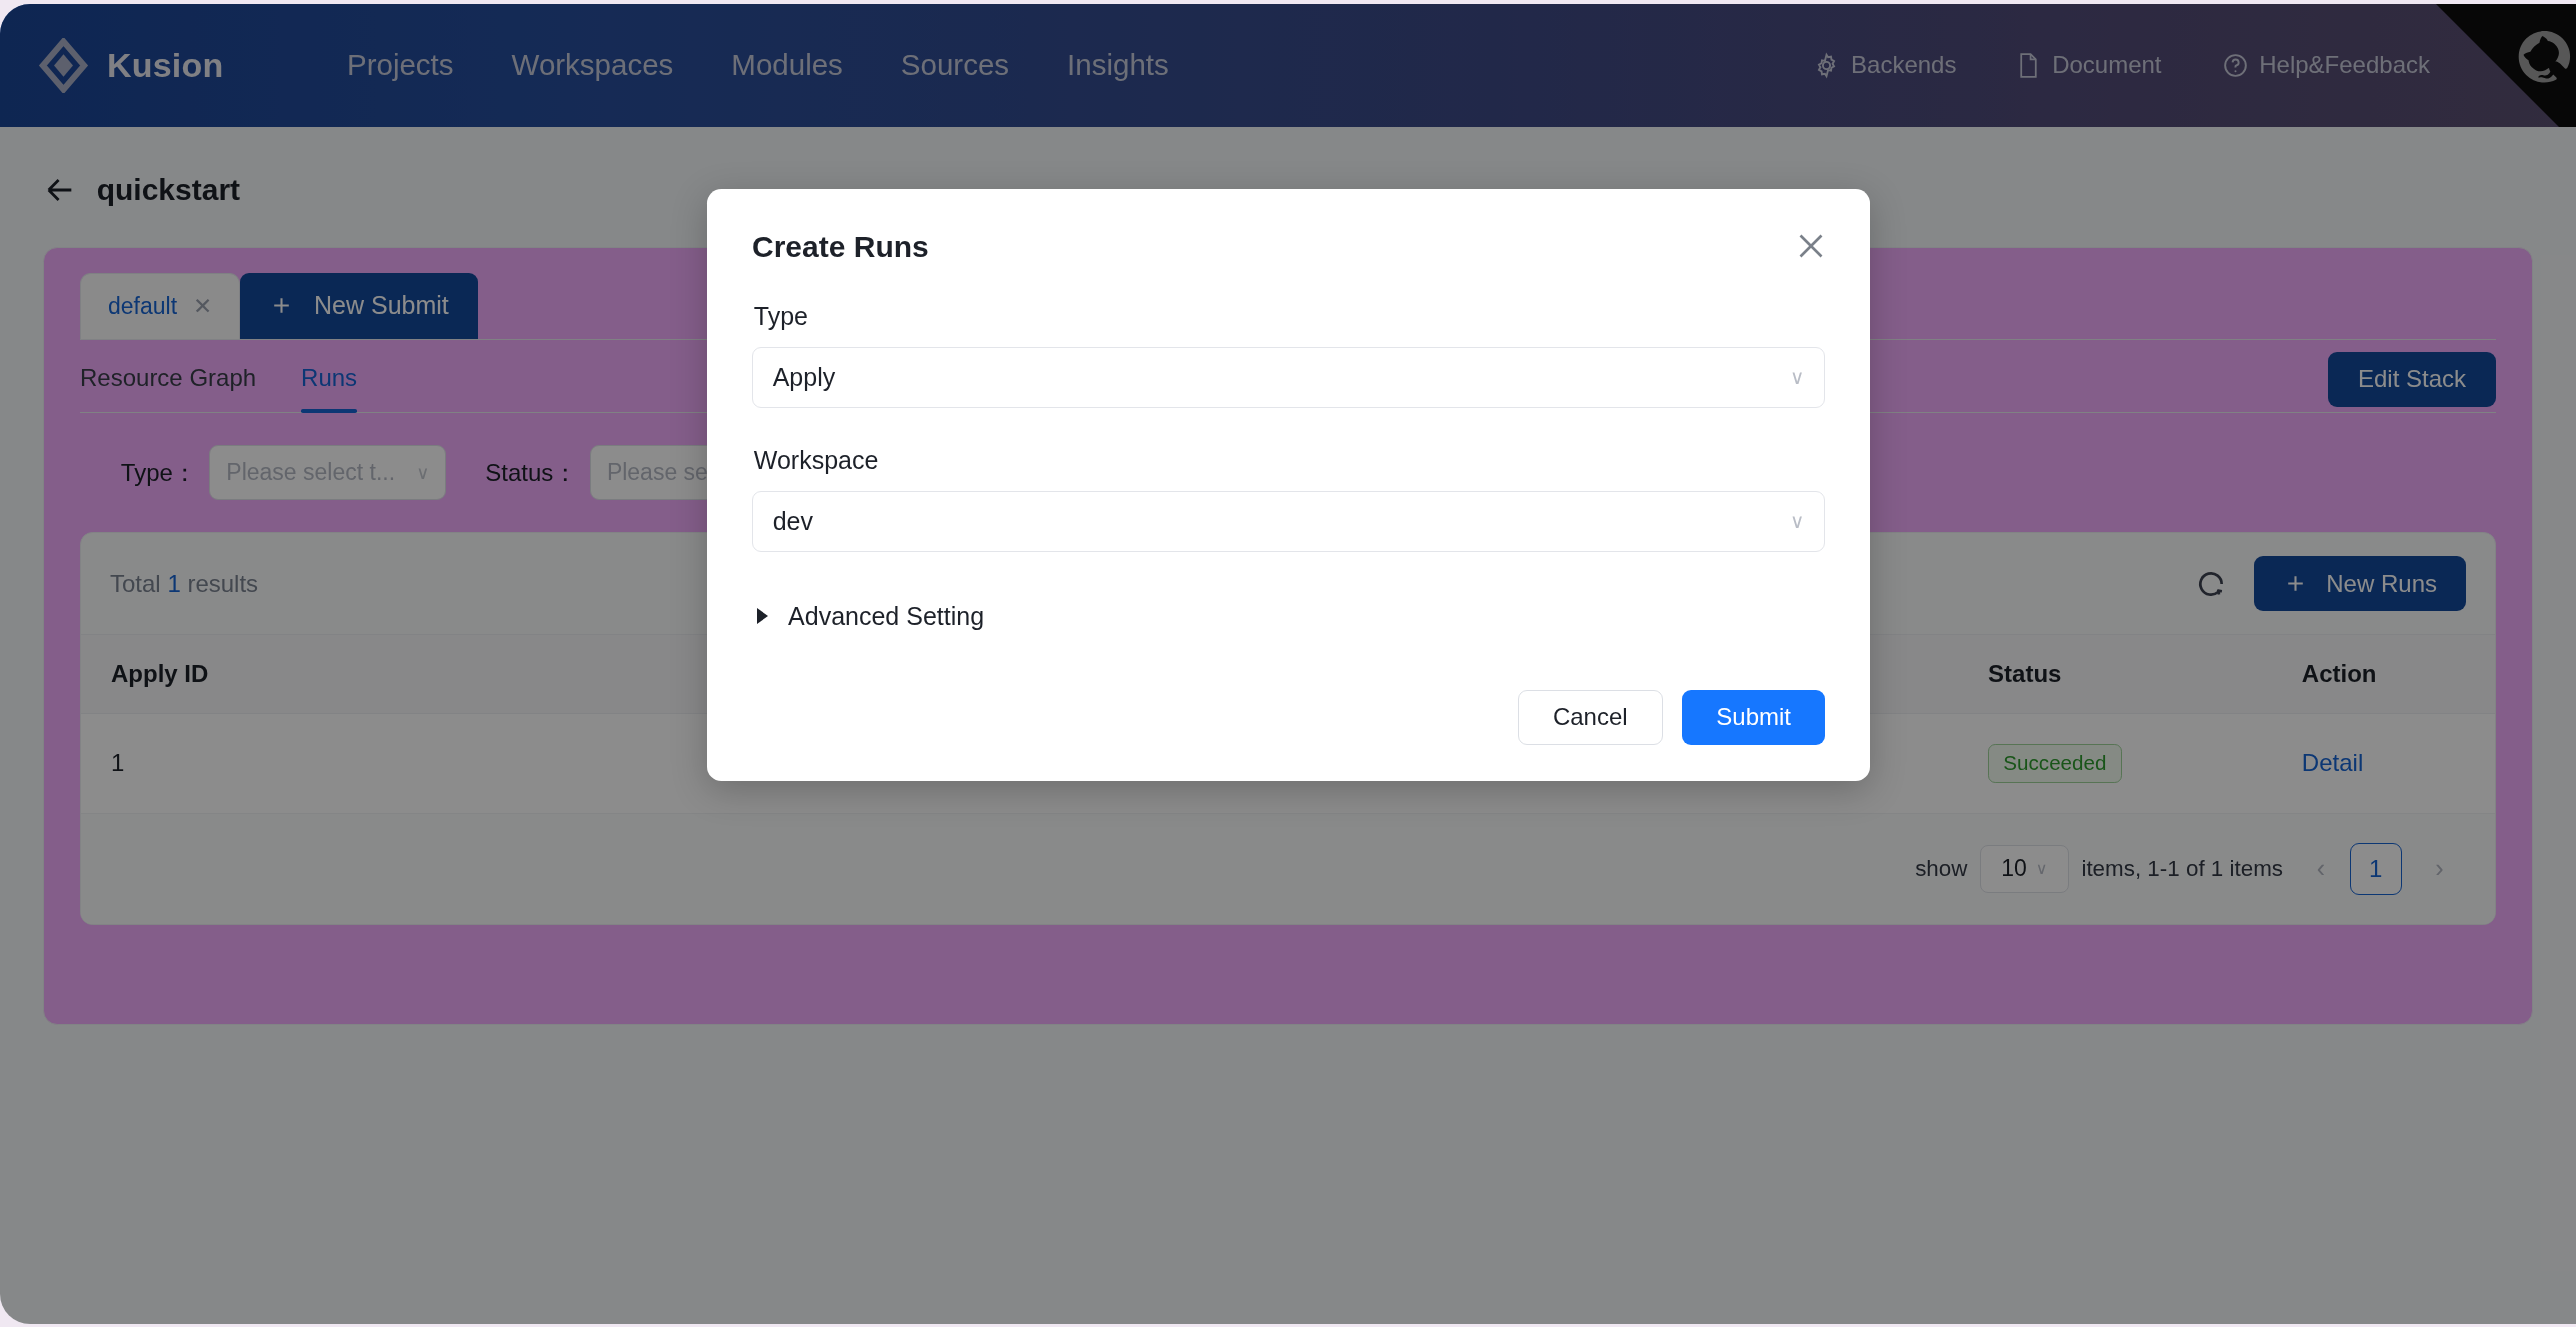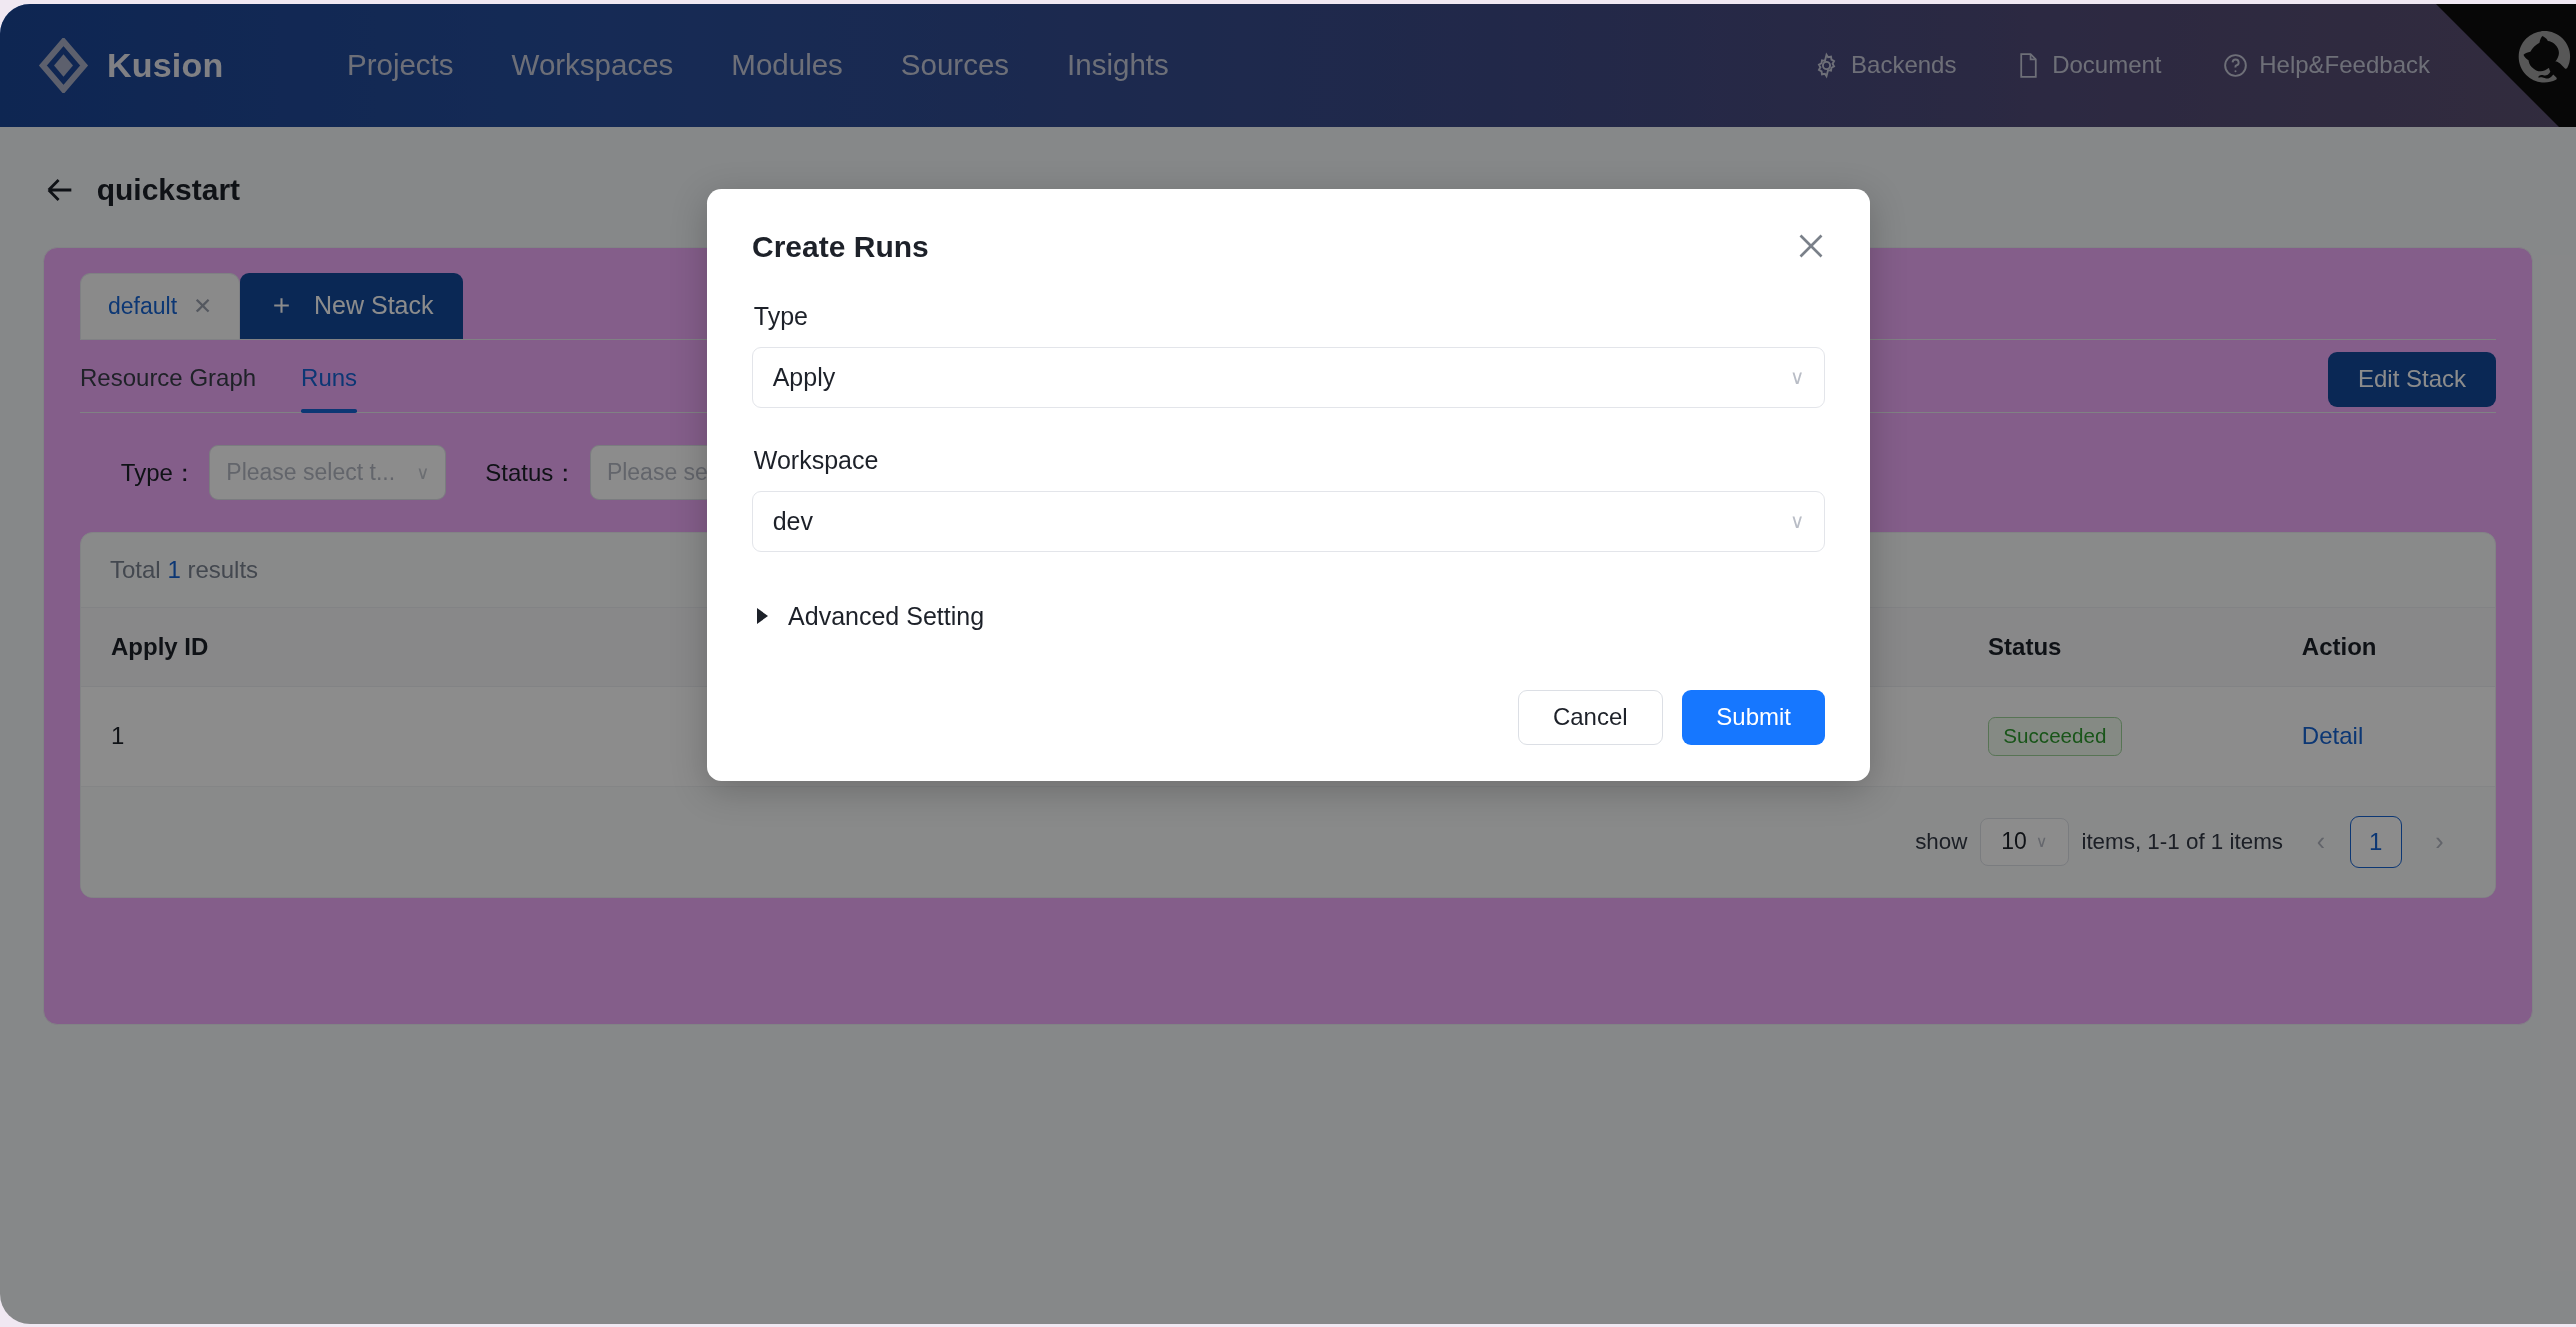--- a/index.html
+++ b/index.html
@@ -308,21 +308,21 @@
 
         <div class="stack-tabs">
           <div class="stack-tab">
             <span>default</span>
             <span class="tab-close">✕</span>
           </div>
           <button class="new-stack-btn">
             <svg width="25" height="25" viewBox="0 0 24 24" stroke="#ffffff" stroke-width="2">
               <path d="M12 5v14M5 12h14"></path>
             </svg>
-            <span>New Stack</span>
+            <span>New Submit</span>
           </button>
         </div>
         <div class="divider-line"></div>
 
         <div class="inner-row">
           <div class="inner-tabs">
             <span class="inner-tab">Resource Graph</span>
             <span class="inner-tab active">Runs</span>
           </div>
           <button class="edit-stack-btn">Edit Stack</button>
@@ -339,20 +339,32 @@
           <div class="filter-select">
             <span>Please select status</span>
             <span class="chev">∨</span>
           </div>
           <button class="search-btn">Search</button>
         </div>
 
         <div class="table-card">
           <div class="table-toolbar">
             <span class="total-text"><span>Total </span><b>1</b><span> results</span></span>
+            <div class="toolbar-right">
+              <svg class="refresh-icon" viewBox="0 0 24 24" fill="none" stroke="#3c4250" stroke-width="2">
+                <path d="M20 12a8 8 0 1 0-2.6 5.9"></path>
+                <path d="M20.2 17.4l-2.8-.4.6 2.9" stroke-linejoin="round"></path>
+              </svg>
+              <button class="new-runs-btn">
+                <svg width="25" height="25" viewBox="0 0 24 24" stroke="#ffffff" stroke-width="2">
+                  <path d="M12 5v14M5 12h14"></path>
+                </svg>
+                <span>New Runs</span>
+              </button>
+            </div>
           </div>
 
           <table class="runs">
             <thead>
               <tr>
                 <th class="col-id">Apply ID</th>
                 <th class="col-type">Type</th>
                 <th class="col-time">Created Time</th>
                 <th class="col-status">Status</th>
                 <th class="col-action">Action</th>

